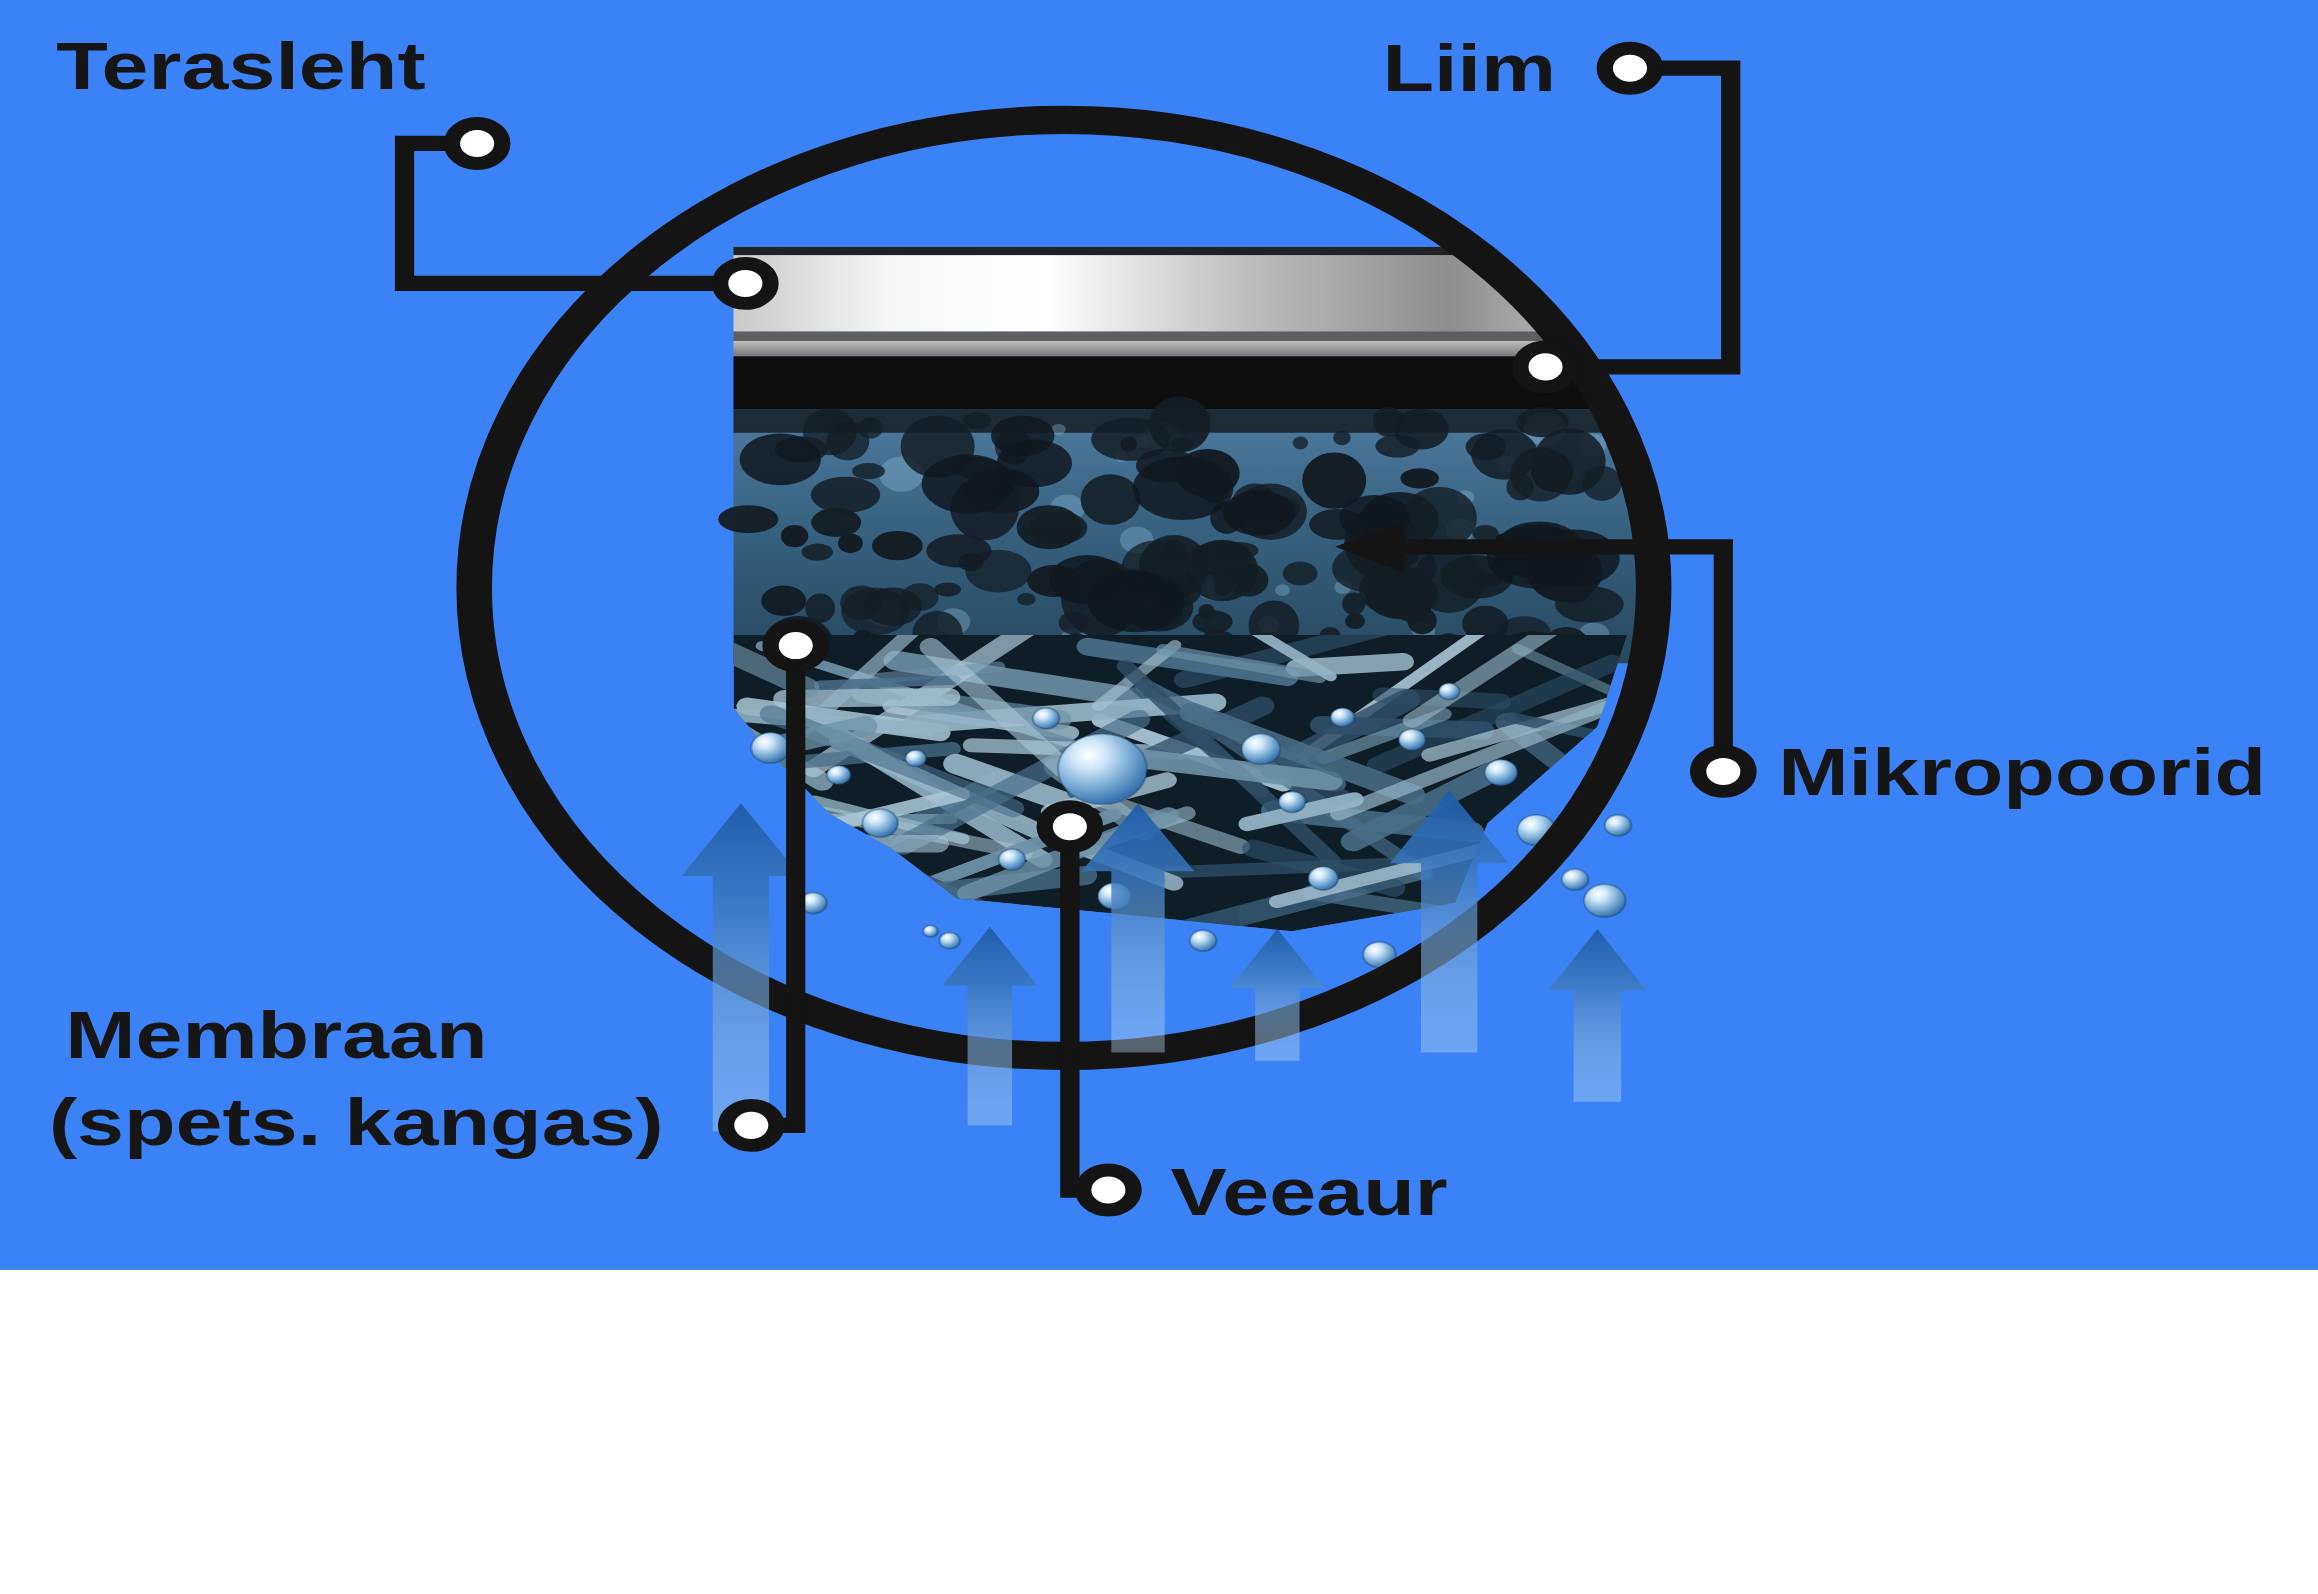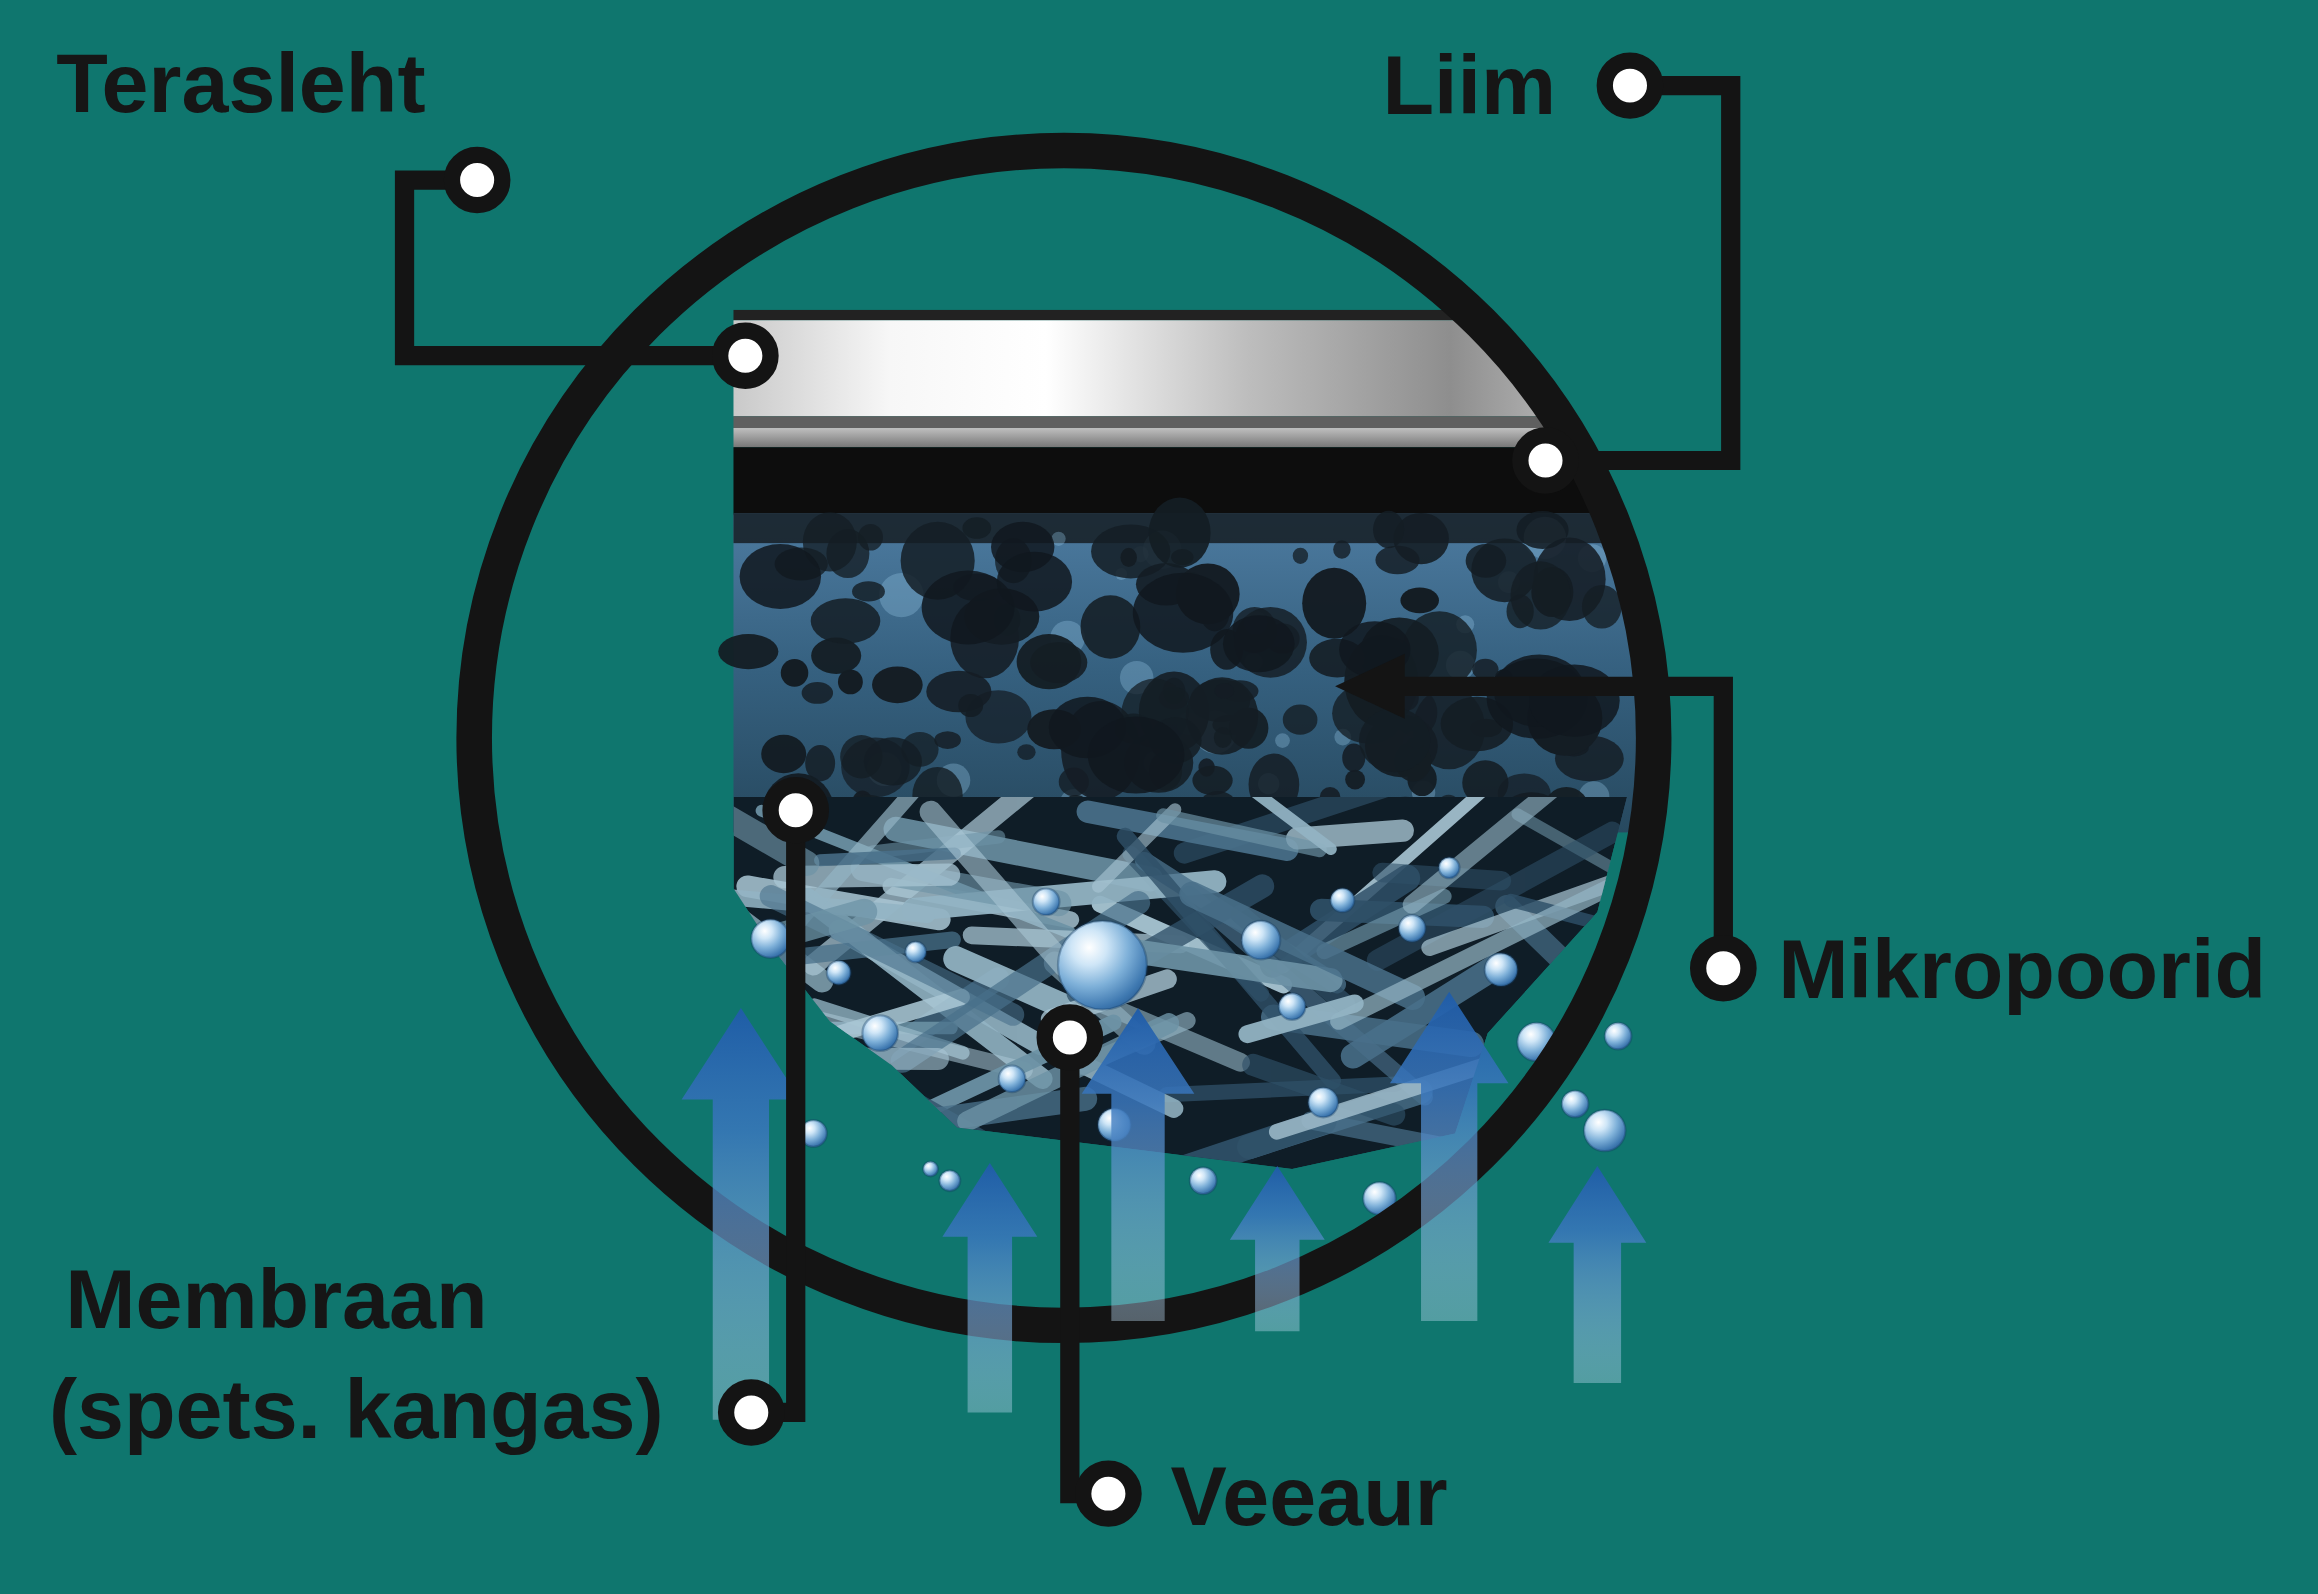--- a/index.html
+++ b/index.html
@@ -1,16 +1,16 @@
 <!DOCTYPE html>
 <html style="font-size:11px"><head>
 <meta charset="utf-8">
 <style>
   html,body{margin:0;padding:0;background:#ffffff;}
-  .stage{position:relative;width:2319px;height:1594px;background:#0f766e;overflow:hidden;}
+  .stage{position:relative;width:2319px;height:1270px;background:#3b82f6;overflow:hidden;}
   svg{display:block;width:100%;height:100%;}
   text.diagram-label{
     font-family:"Liberation Sans", sans-serif;
     font-weight:600;
     fill:#161616;
   }
 </style>
 </head>
 <body>
 

